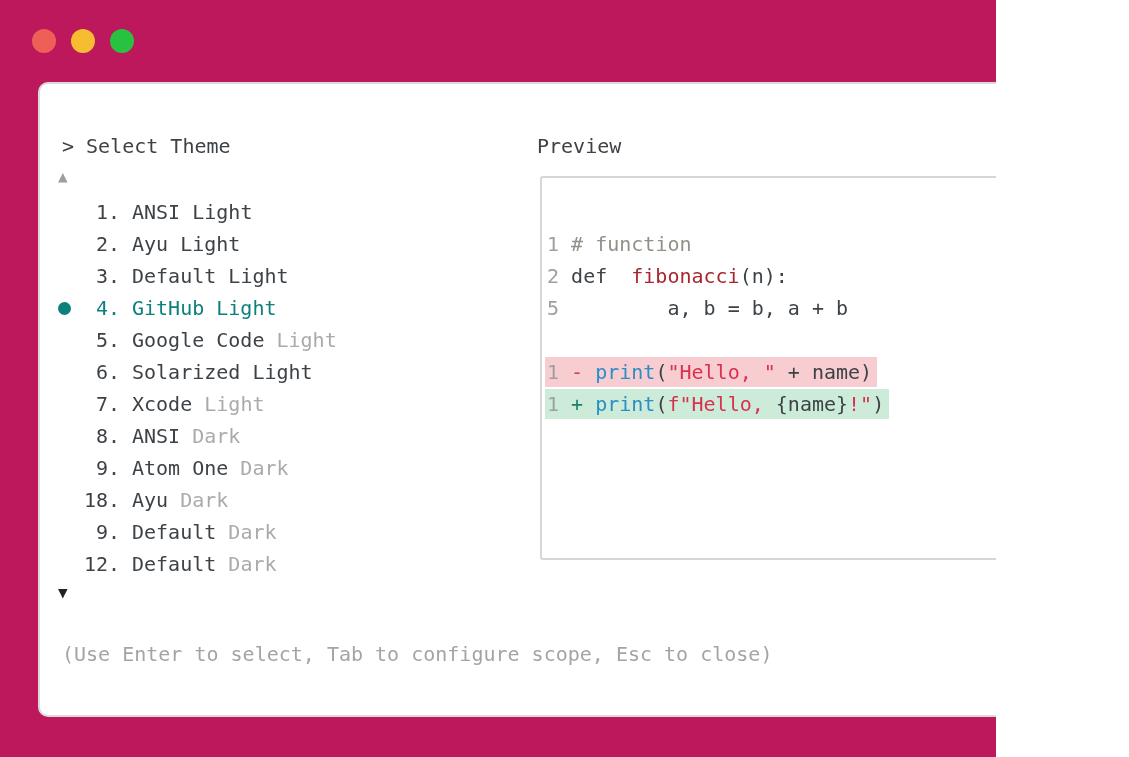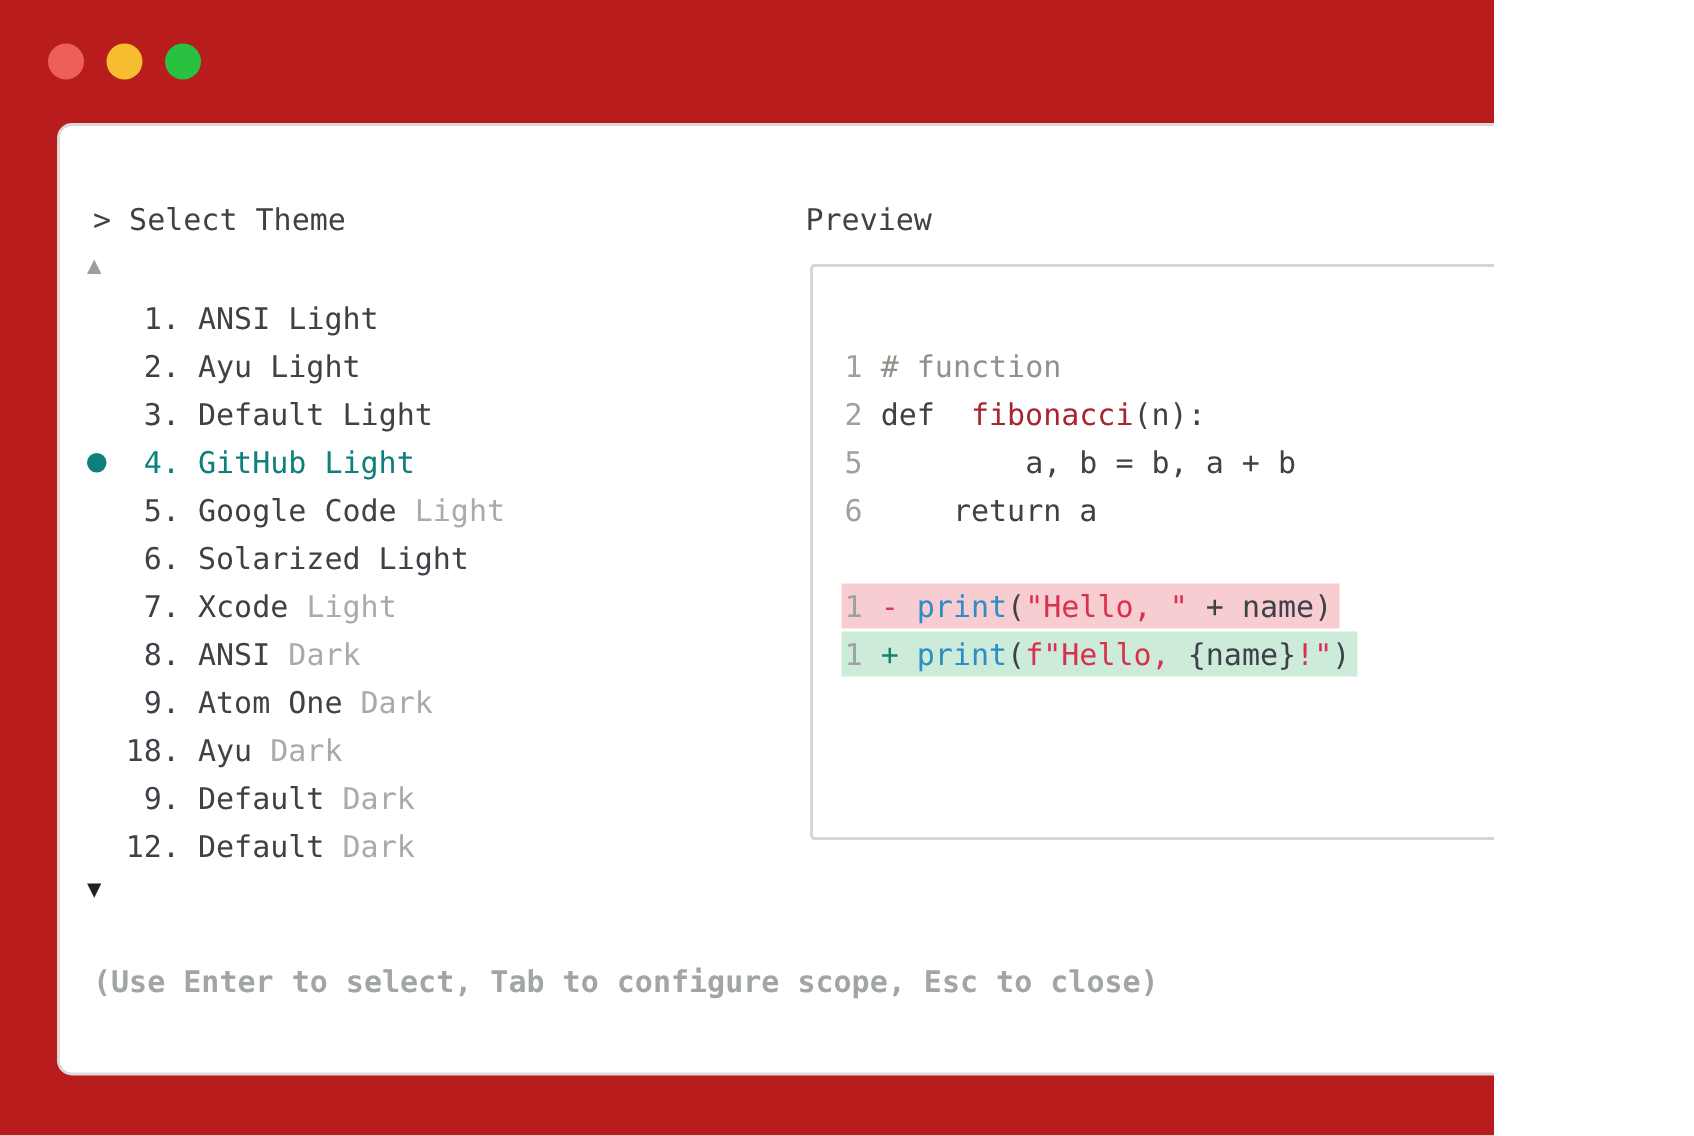--- a/index.html
+++ b/index.html
@@ -1,18 +1,18 @@
 <!DOCTYPE html>
 <html style="--teal: #0e807b; --text-dark: #3d4247; --dim: #a9abab; --footer-gray: #a2a5a6; --arrow-gray: #9c9ea0; --arrow-dark: #1e2327; --line-num: #9da1a2; --comment: #8e9389; --defname: #a8272f; --number: #0d7f89; --builtin: #2d8dc5; --string: #d9304e; --minus: #ce3f55; --plus: #1d7f6f; --removed-bg: #f8cdd1; --added-bg: #cdebd9; --panel-border: #dadadb; --box-border: #d6d6d7;"><head>
 <meta charset="utf-8">
 <style>
   * { margin: 0; padding: 0; box-sizing: border-box; }
   html, body { background: #ffffff; }
   body { font-family: "DejaVu Sans Mono", "Liberation Mono", monospace; }
-  .stage { position: relative; width: 996px; height: 757px; background: #b91c1c; overflow: hidden; }
+  .stage { position: relative; width: 996px; height: 757px; background: #be185d; overflow: hidden; }
 
   .traffic-lights { position: absolute; left: 32px; top: 29px; display: flex; gap: 15px; }
   .light { width: 24px; height: 24px; border-radius: 50%; display: inline-block; }
 
   .panel {
     position: absolute; left: 38px; top: 82px; width: 1053px; height: 635px;
     border: 2px solid var(--panel-border); border-radius: 10px; background: #fff;
   }
 
   .header {
@@ -41,31 +41,31 @@
   }
   .num { display: inline-block; width: 38px; text-align: right; }
   .tname { margin-left: 12px; }
   .variant.dim { color: var(--dim); }
   .theme-row.selected .num,
   .theme-row.selected .tname,
   .theme-row.selected .variant { color: var(--teal); }
 
   .footer {
     position: absolute; left: 22px; top: 558px;
-    font-size: 20px; color: var(--footer-gray); white-space: pre; font-weight: bold;
+    font-size: 20px; color: var(--footer-gray); white-space: pre;
   }
 
   .preview-label {
     position: absolute; left: 497px; top: 50px;
     font-size: 20px; color: var(--text-dark);
   }
   .preview-box {
     position: absolute; left: 500px; top: 92px; width: 522px; height: 384px;
     border: 2px solid var(--box-border); border-radius: 3px; background: #fff;
-    padding: 50px 0 0 21px; overflow: hidden;
+    padding: 50px 0 0 5px; overflow: hidden;
   }
   .code-line { height: 32px; line-height: 32px; font-size: 20px; white-space: pre; color: var(--text-dark); }
   .line-num { color: var(--line-num); }
   .diff-line { height: 32px; line-height: 32px; font-size: 20px; white-space: pre; }
   .diff-bg { display: inline-block; height: 30px; line-height: 30px; padding: 0 5px 0 2px; margin-left: -2px; }
   .diff-bg.removed { background: var(--removed-bg); }
   .diff-bg.added { background: var(--added-bg); }
 
   .tok-plain { color: var(--text-dark); }
   .tok-comment { color: var(--comment); }
@@ -112,21 +112,20 @@
 
     <div class="footer">(Use Enter to select, Tab to configure scope, Esc to close)</div>
 
     <div class="preview-label">Preview</div>
 
     <div class="preview-box">
       <div id="code-lines">
           <div class="code-line"><span class="line-num">1 </span><span class="tok-comment"># function</span></div>
           <div class="code-line"><span class="line-num">2 </span><span class="tok-plain">def </span><span class="tok-defname">fibonacci</span><span class="tok-plain">(n):</span></div>
           <div class="code-line"><span class="line-num">5 </span><span class="tok-plain">        a, b = b, a + b</span></div>
-          <div class="code-line"><span class="line-num">6 </span><span class="tok-plain">    return a</span></div>
         </div>
       <div class="code-line"></div>
       <div id="diff-lines">
           <div class="diff-line"><span class="diff-bg removed"><span class="line-num">1 </span><span class="sign-removed">- </span><span class="tok-builtin">print</span><span class="tok-plain">(</span><span class="tok-string">"Hello, "</span><span class="tok-plain"> + name)</span></span></div>
           <div class="diff-line"><span class="diff-bg added"><span class="line-num">1 </span><span class="sign-added">+ </span><span class="tok-builtin">print</span><span class="tok-plain">(</span><span class="tok-string">f"Hello, </span><span class="tok-plain">{name}</span><span class="tok-string">!"</span><span class="tok-plain">)</span></span></div>
         </div>
     </div>
 
   </div>
 </div>

